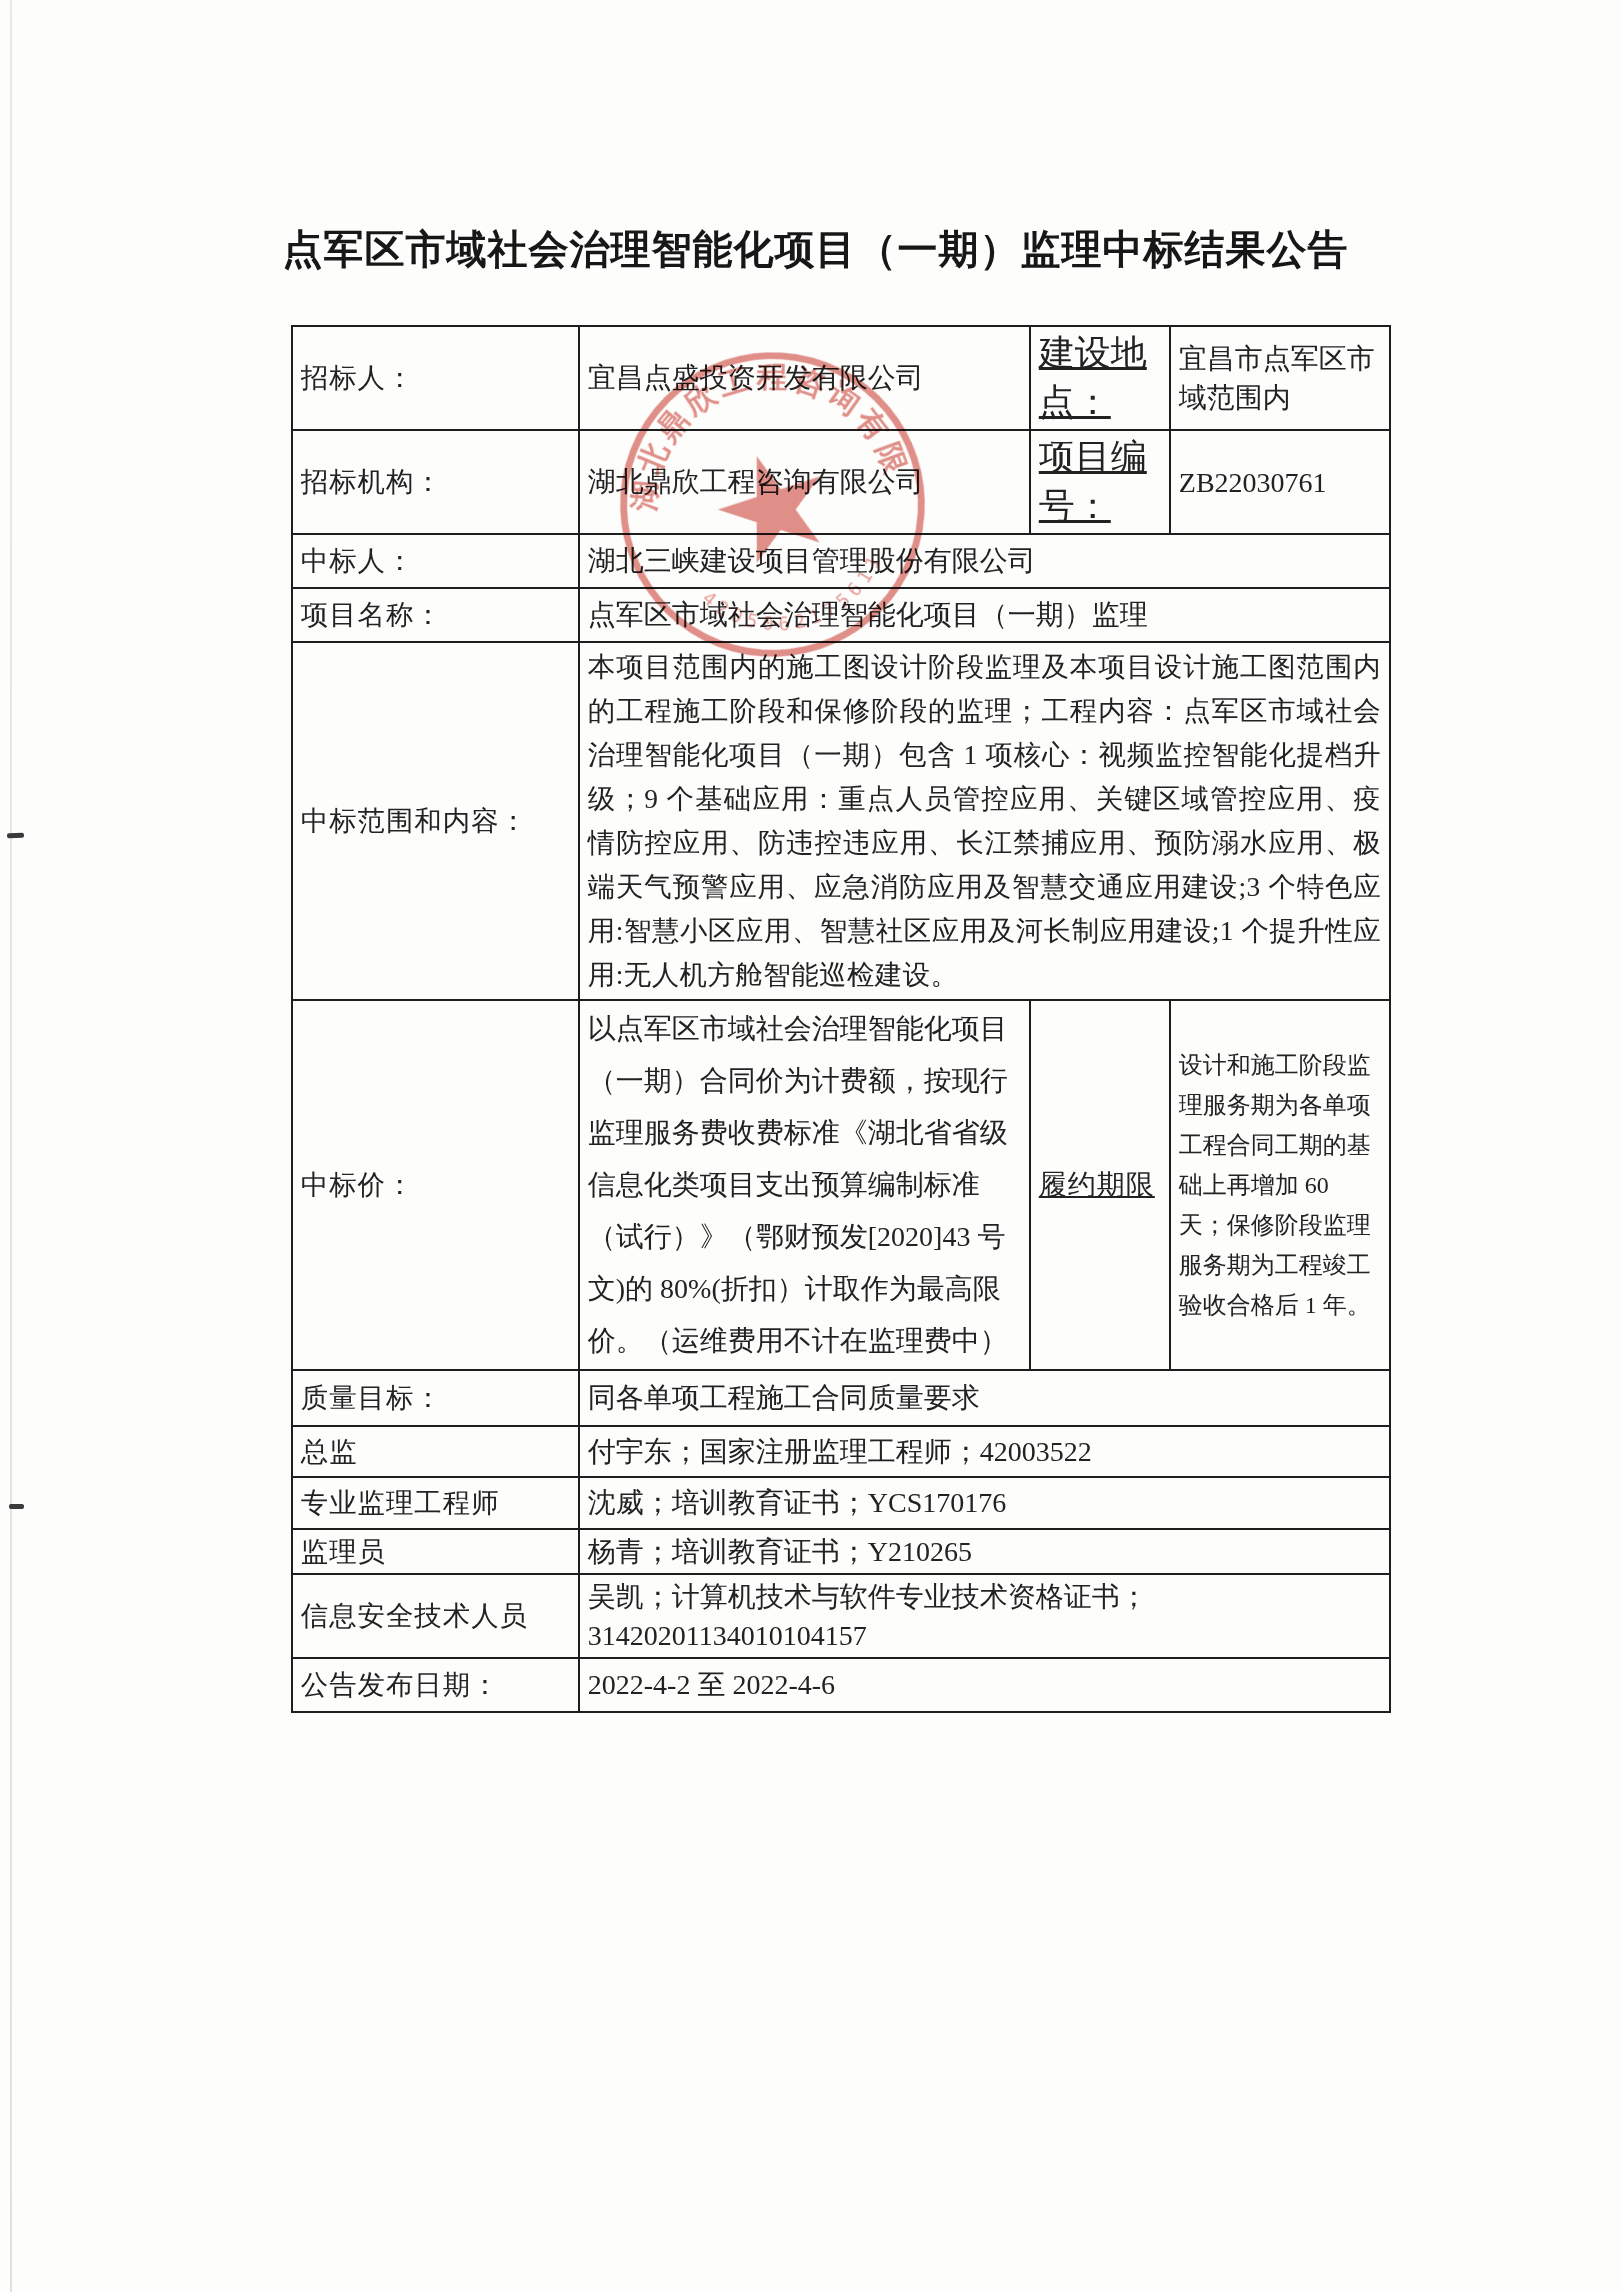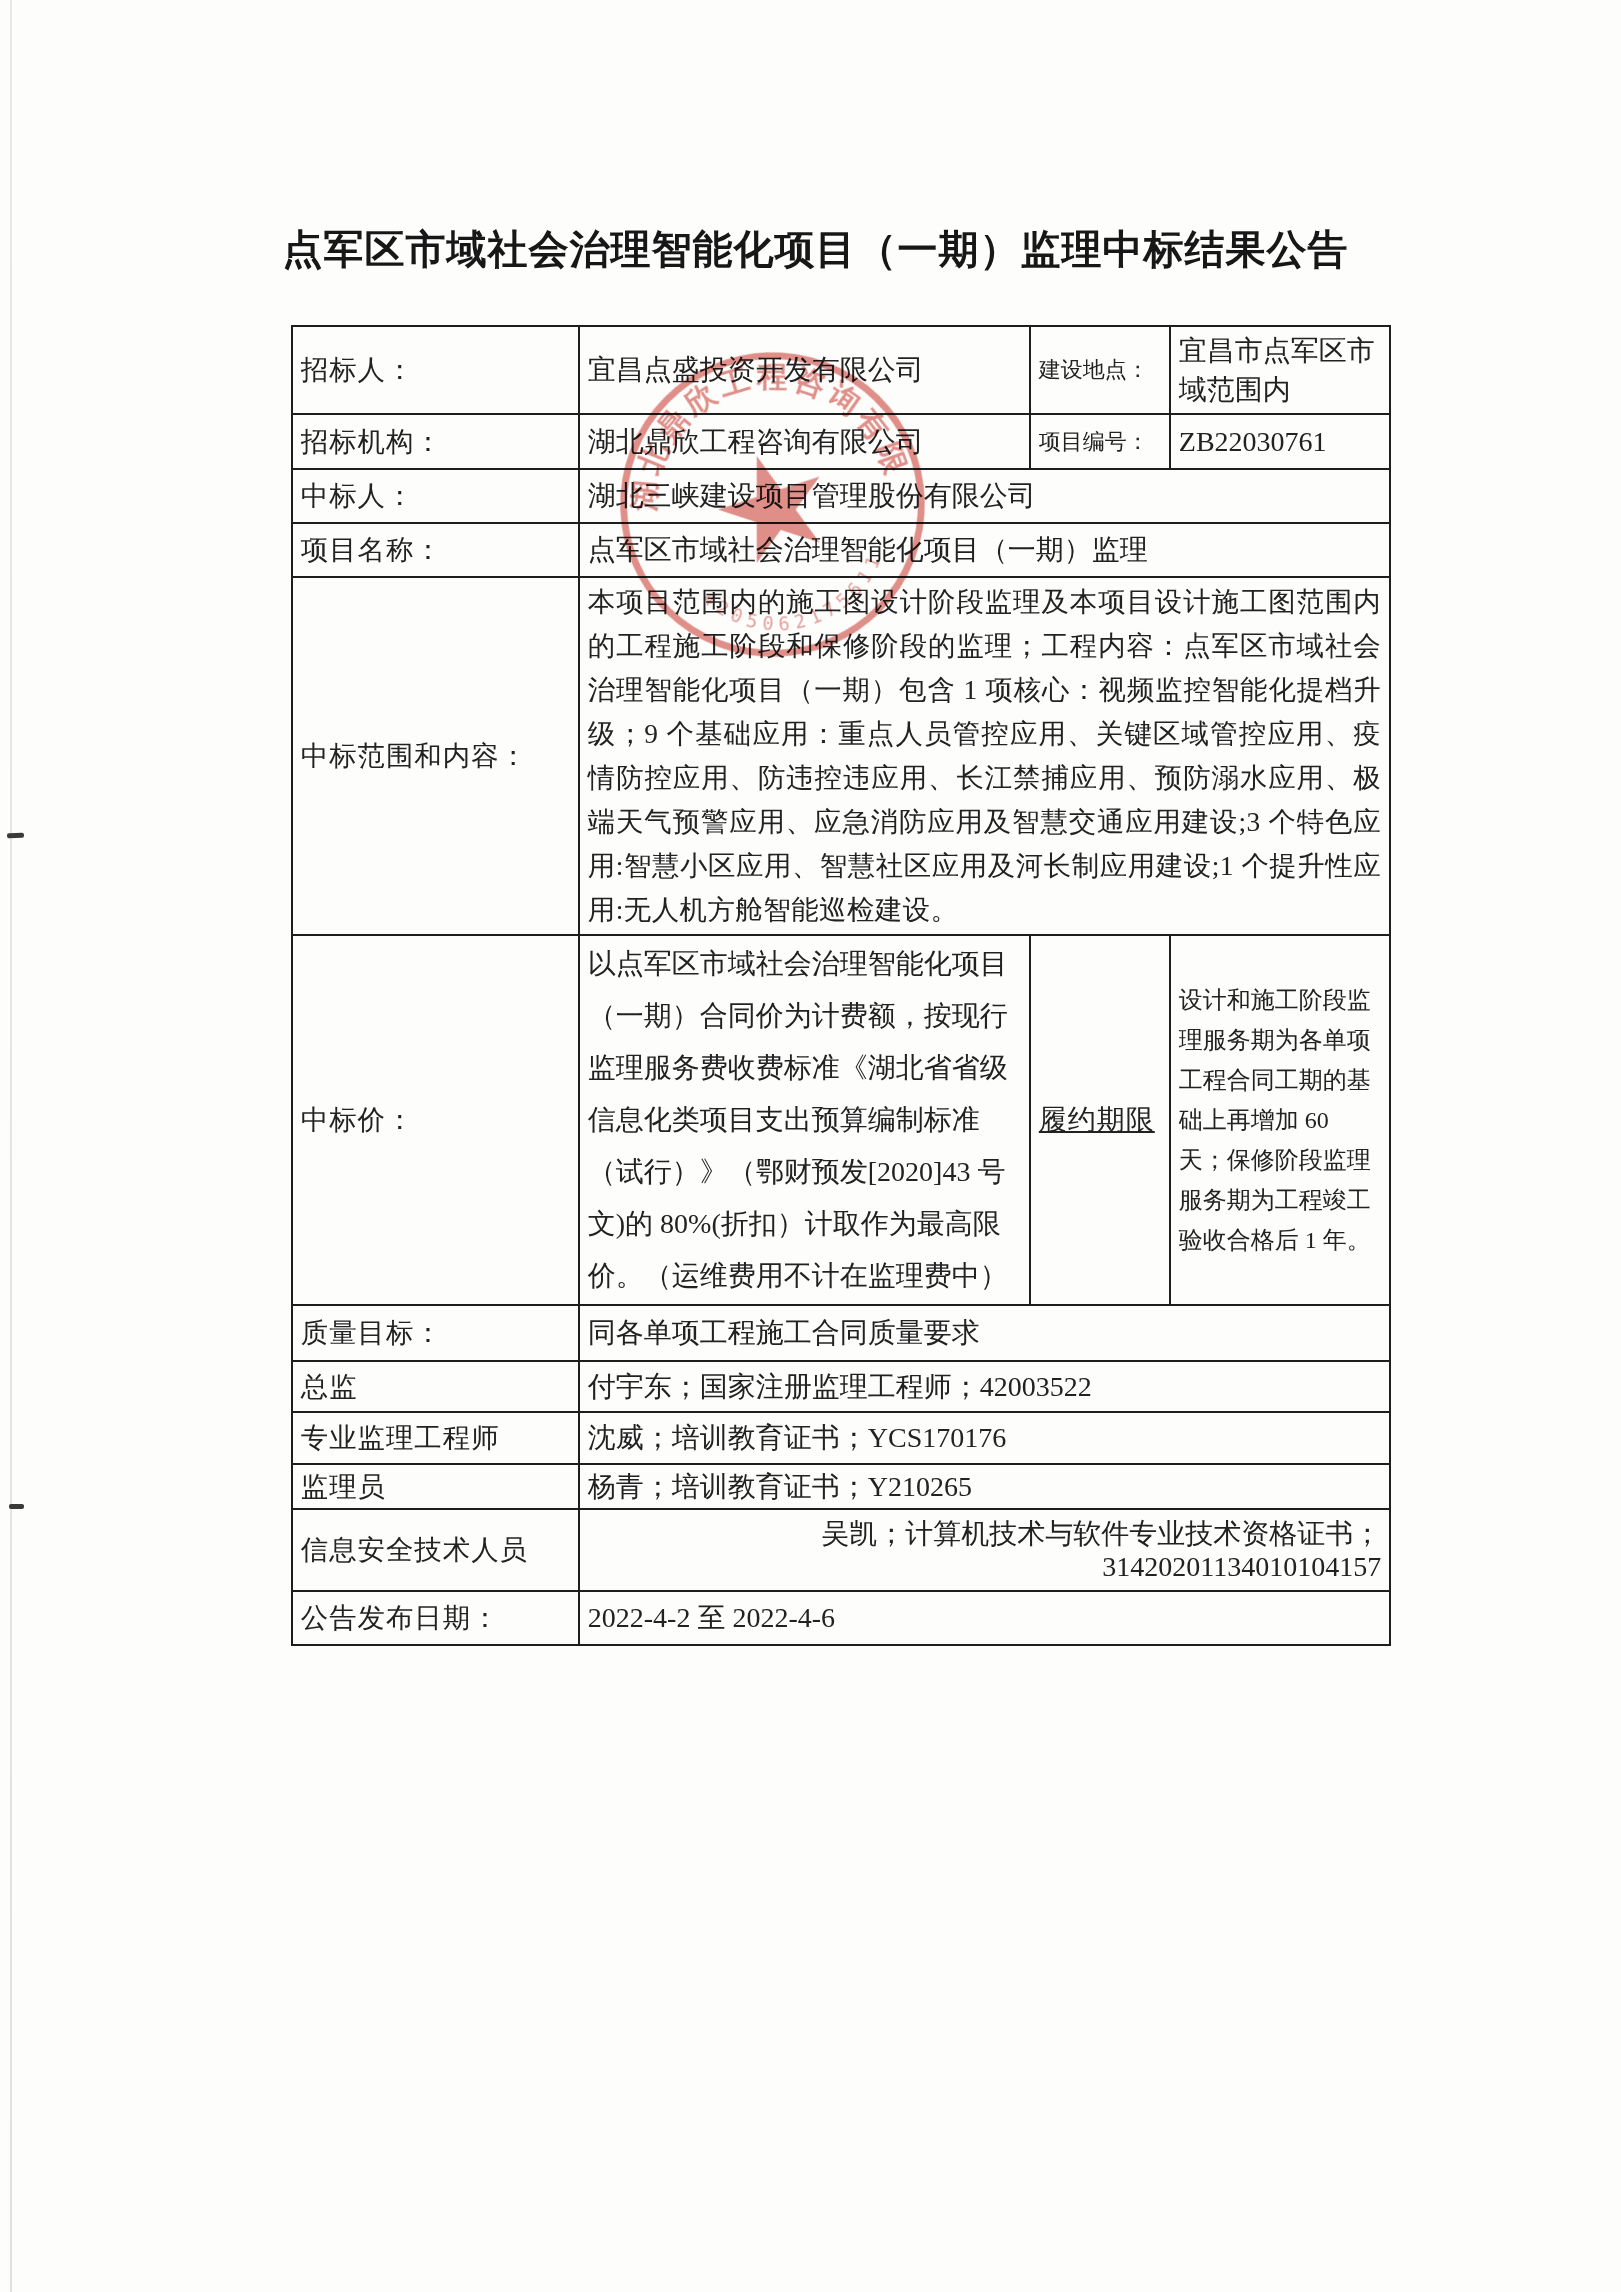--- a/index.html
+++ b/index.html
@@ -36,36 +36,36 @@
   table.announcement td{
     border:2px solid #1e1e1e;
     vertical-align:middle;
     padding:2px 7.8px;
     color:#222;
     overflow:hidden;
   }
   table.announcement{border:2.9px solid #161616;}
   td.lbl{padding-left:8.8px;font-size:27.4px;letter-spacing:1px;}
   td.val{padding-left:12.7px;}
-  td.lbl2{padding-left:6.9px;padding-right:2px;font-size:22px;}
+  td.lbl2{padding-left:6.9px;padding-right:2px;font-size:36px;text-decoration:underline;}
   td.val2{padding-left:7.8px;line-height:39px;}
   td.scope-cell{
     line-height:44px;font-size:27.4px;letter-spacing:0.5px;
     text-align:justify;padding:3.9px 13.7px 3.9px 12.7px;
   }
   td.price-cell{
     line-height:52px;font-size:28px;
     padding:5.9px 9.8px 5.9px 15.7px;
   }
   td.term-label{font-size:28px;padding-left:5.9px;letter-spacing:1px;text-decoration:underline;}
   td.term-cell{
     line-height:40px;font-size:24px;
     text-align:left;padding:2px 4.9px;
   }
-  td.sec-cell{line-height:33px;text-align:right;}
+  td.sec-cell{line-height:39px;}
   .stamp{
     position:absolute;left:606px;top:338px;width:333px;height:333px;
     transform:rotate(-18deg);
     mix-blend-mode:multiply;
     filter:blur(0.7px);
     opacity:.62;
     pointer-events:none;
   }
 </style>
 </head>

